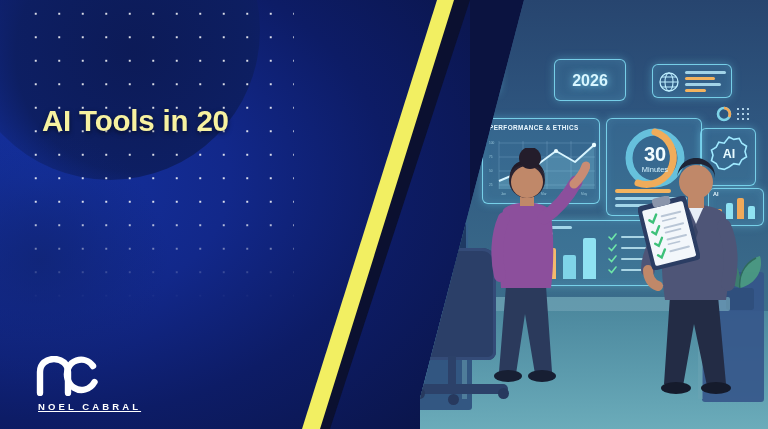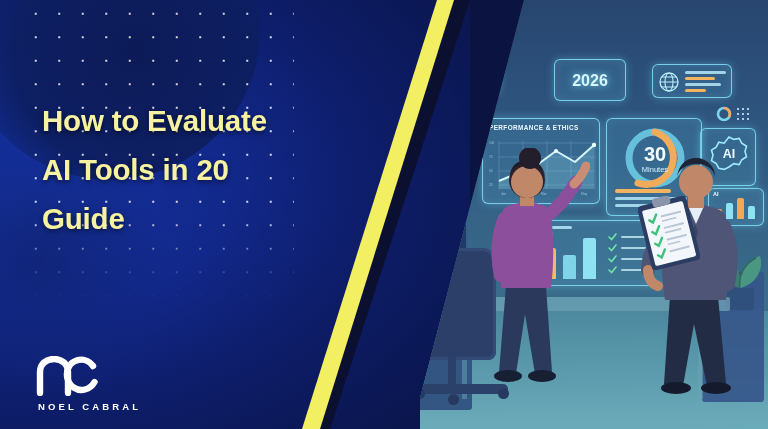--- a/index.html
+++ b/index.html
@@ -42,21 +42,21 @@
     color:#F7F2A0;
     text-shadow:0 2px 5px rgba(0,0,0,.55);
   }
   .title .ln{ display:block; white-space:nowrap; }
 
   
   .logo-wrap{ position:absolute; left:36px; top:356px; }
   .logo-mark{ width:62px; height:40px; display:block; }
   .logo-word{
     margin-top:5px; margin-left:2px;
-    color:#ffffff; font-size:9.5px; font-weight:bold; letter-spacing:3.1px;
+    color:#ffffff; font-size:9.5px; font-weight:bold; letter-spacing:3.1px;text-decoration:underline;
   }
 
   
   .stripe-dark{
     position:absolute; top:0; left:0; width:768px; height:429px;
     clip-path: polygon(446px 0, 470px 0, 330px 429px, 302px 429px);
     background:#0b1030;
   }
   .stripe-yellow{
     position:absolute; top:0; left:0; width:768px; height:429px;
@@ -159,23 +159,21 @@
 <body>
 
 <div id="stage">
 
   <div class="left-panel">
     <div class="dark-blob"></div>
     <div class="dark-blob2"></div>
     <div class="dot-grid"></div>
 
     <div class="title">
-      <span class="ln">How to Evaluate</span>
       <span class="ln">AI Tools in 20</span>
-      <span class="ln">Guide</span>
     </div>
 
     <div class="logo-wrap">
       <svg class="logo-mark" viewBox="0 0 62 40">
         <path d="M4 37 L4 16 C4 8 10 3 18 3 C26 3 32 8 32 16 L32 37" fill="none" stroke="#ffffff" stroke-width="6.4" stroke-linecap="round"></path>
         <path d="M57 10 C53 4.5 46.5 2.5 40.5 4.5 C33 7 29.5 15 31.5 22.5 C33.5 30.5 41 35.5 49 33.5 C53.5 32.4 56.5 29.6 58.5 26" fill="none" stroke="#ffffff" stroke-width="6.4" stroke-linecap="round"></path>
       </svg>
       <div class="logo-word">NOEL CABRAL</div>
     </div>
   </div>

